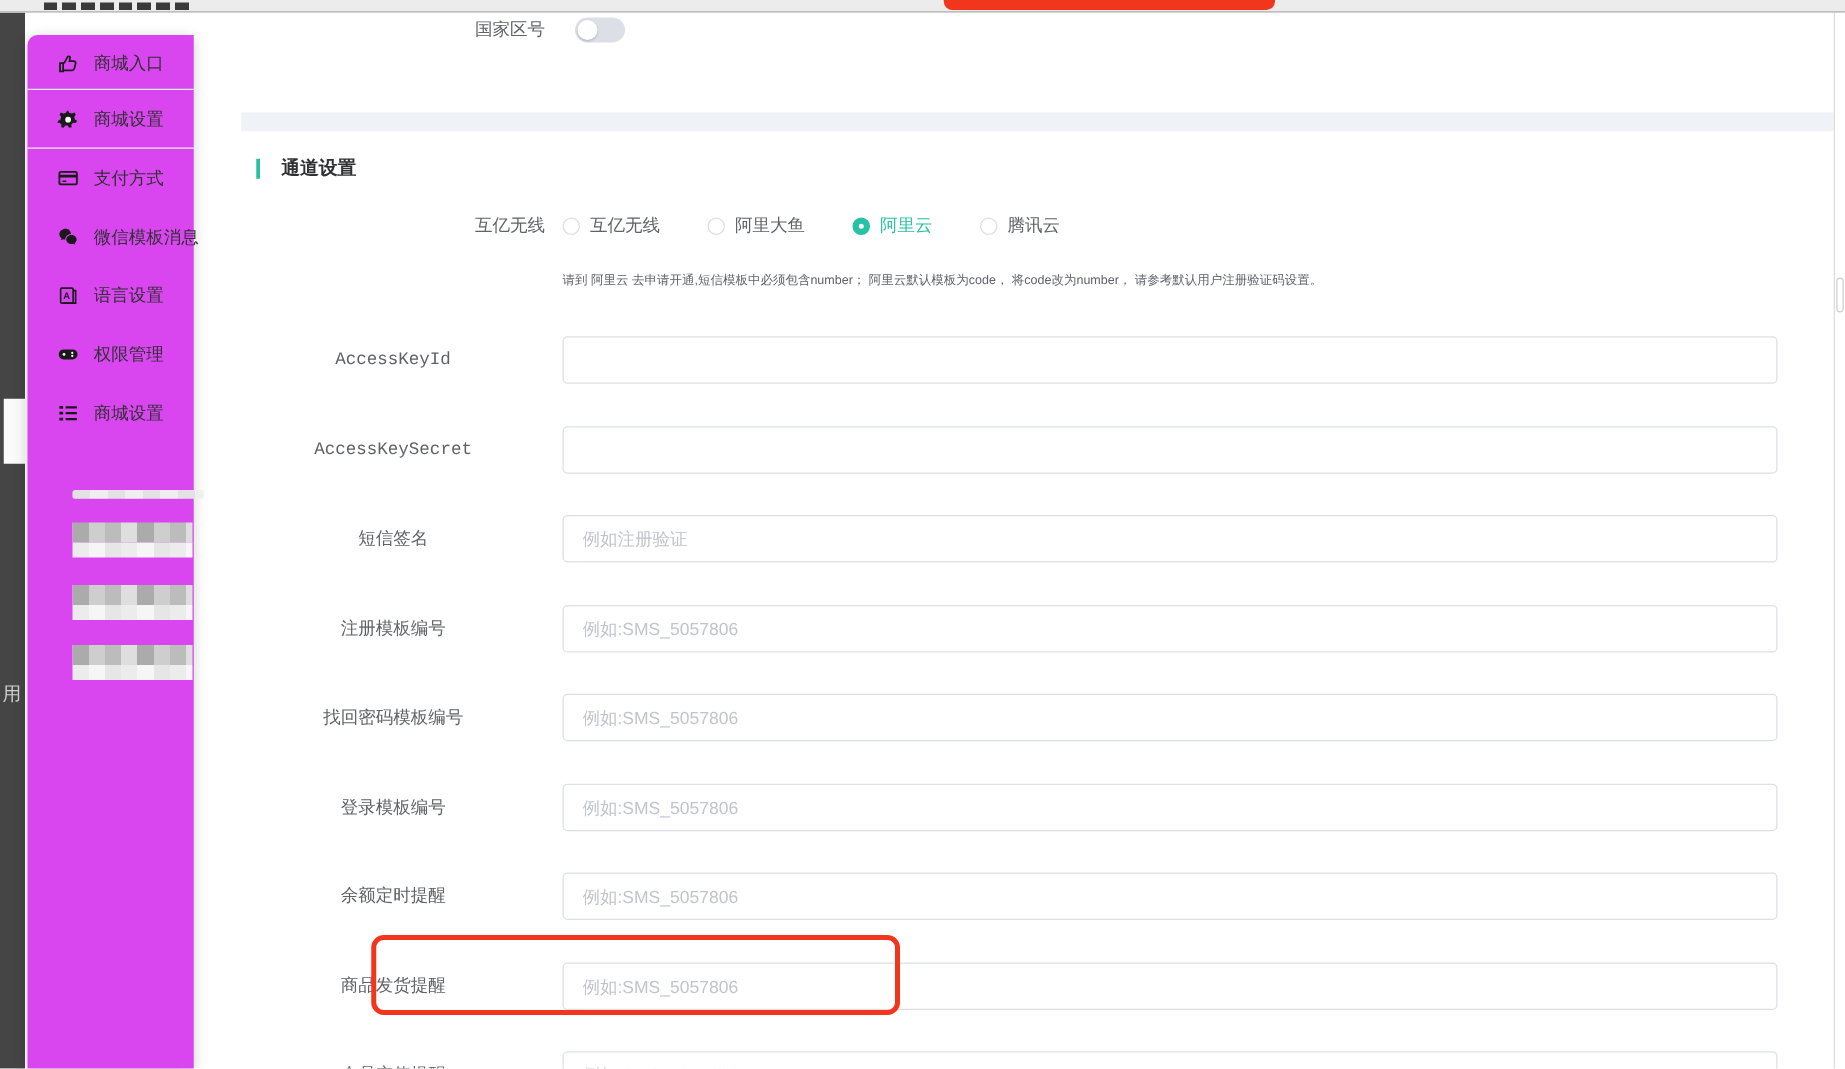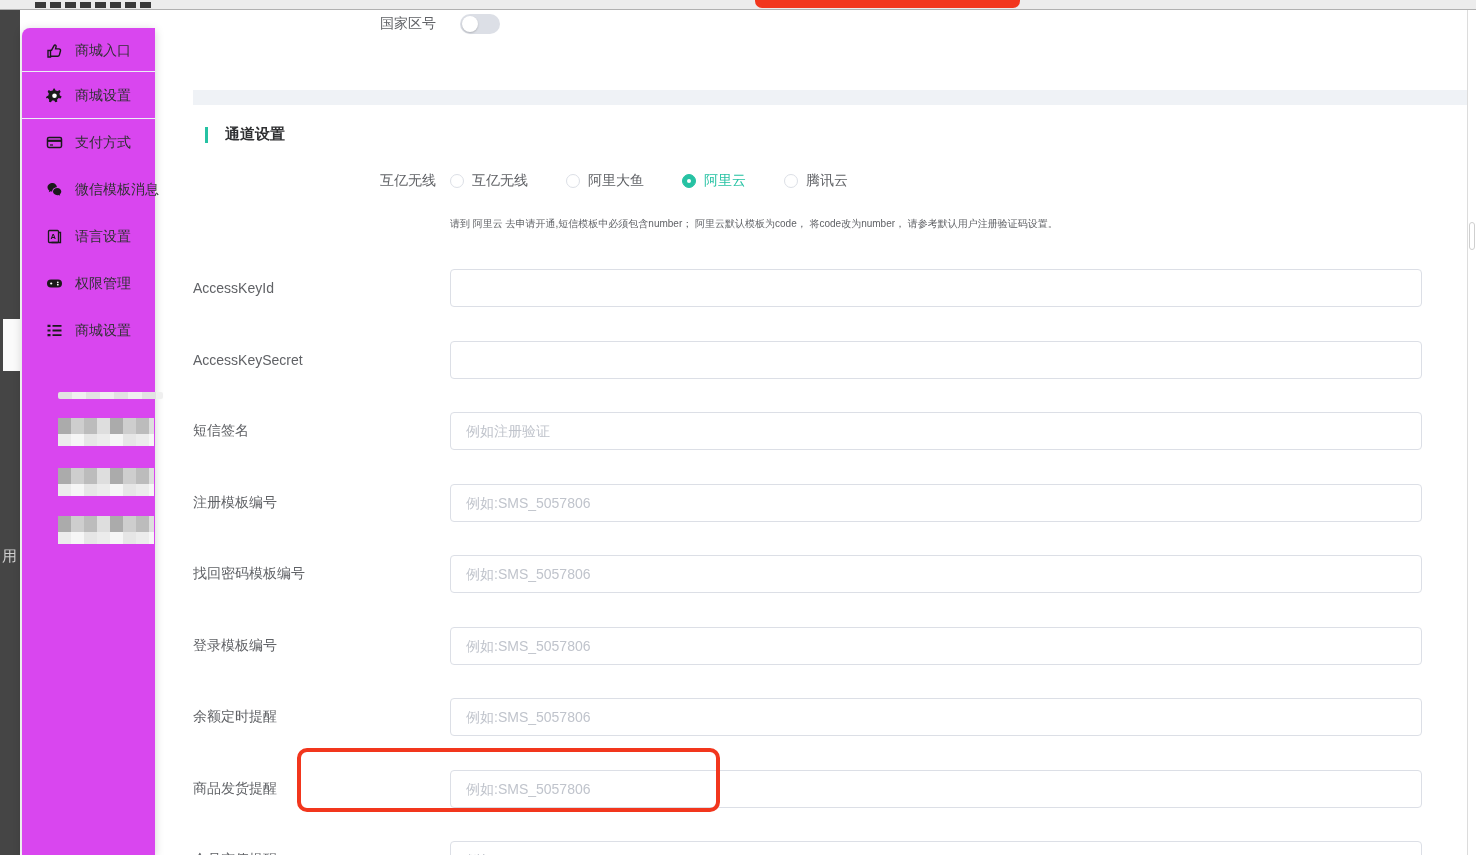--- a/index.html
+++ b/index.html
@@ -58,21 +58,21 @@
   .radio-circle{width:14px;height:14px;border-radius:50%;border:1px solid var(--border);background:#fff;margin-right:8px;flex:0 0 auto;}
   .radio-opt.selected .radio-circle{background:var(--teal);border-color:var(--teal);position:relative;}
   .radio-opt.selected .radio-circle::after{content:'';position:absolute;left:4px;top:4px;width:4px;height:4px;border-radius:50%;background:#fff;}
   .radio-opt span.opt-label{font-size:14px;color:var(--text-sec);}
   .radio-opt.selected span.opt-label{color:var(--teal);}
 
   .help-row{position:absolute;left:257px;top:207px;font-size:10px;color:var(--text-sec);}
 
   .fields{position:absolute;left:0;top:259px;width:1274px;}
   .field-row{display:flex;align-items:center;height:38px;margin-bottom:33.5px;}
-  .field-label{width:243px;text-align:left;font-size:14px;color:var(--text-sec);margin-right:14px;flex:0 0 auto;}
+  .field-label{width:243px;text-align:center;font-size:14px;color:var(--text-sec);margin-right:14px;flex:0 0 auto;font-family:Liberation Mono, monospace;}
   .field-input{width:972px;height:38px;border:1px solid var(--border);border-radius:4px;padding:0 15px;
     font-size:14px;color:var(--text-sec);font-family:inherit;outline:none;background:#fff;}
   .field-input::placeholder{color:var(--ph);}
 
   .annotation-box{position:absolute;left:297px;top:748px;width:423px;height:64px;border:4px solid var(--red);border-radius:10px;z-index:25;pointer-events:none;}
 
   
   .scroll-strip{position:absolute;right:0;top:10px;width:9px;height:845px;background:#fff;border-left:1px solid #dcdcdc;z-index:20;}
   .scroll-thumb{position:absolute;right:1px;top:212px;width:6px;height:28px;border:1px solid #cfcfcf;border-radius:3px;background:#fff;}
 </style>

